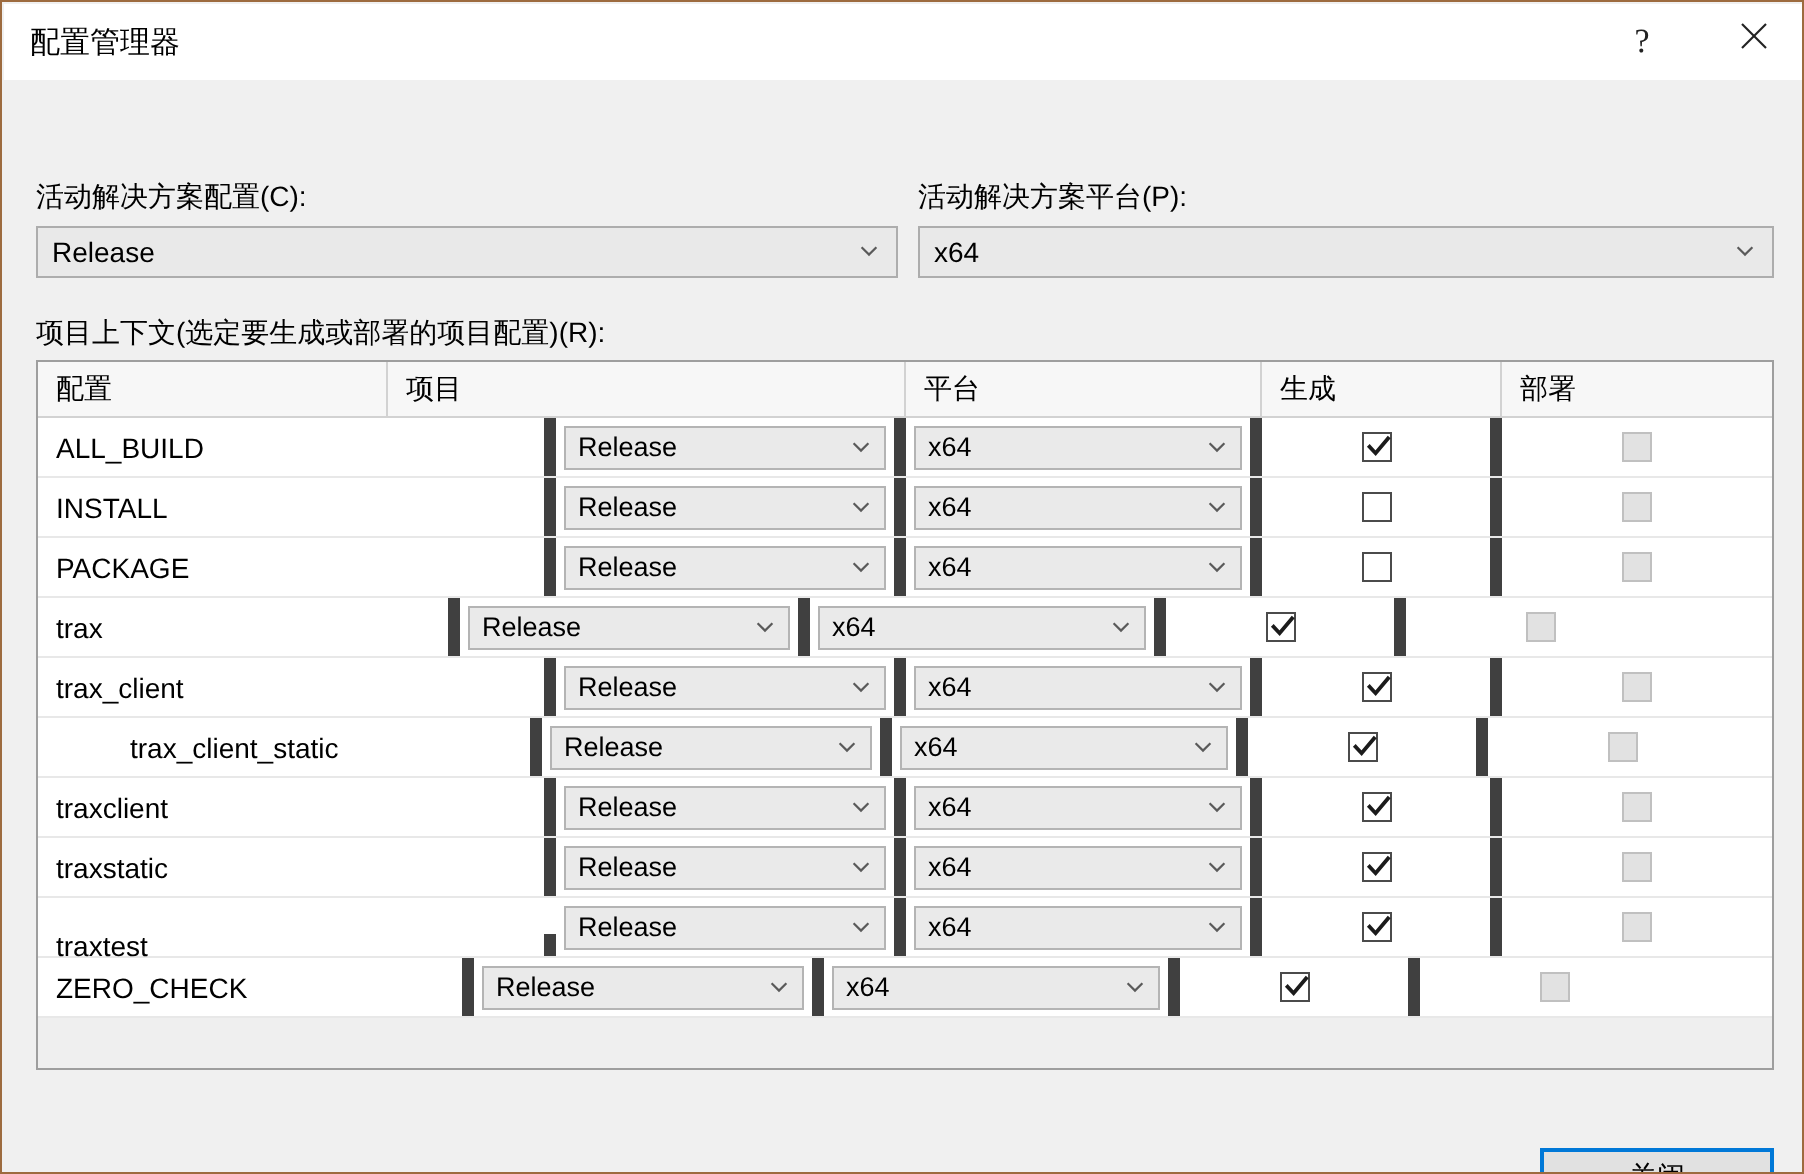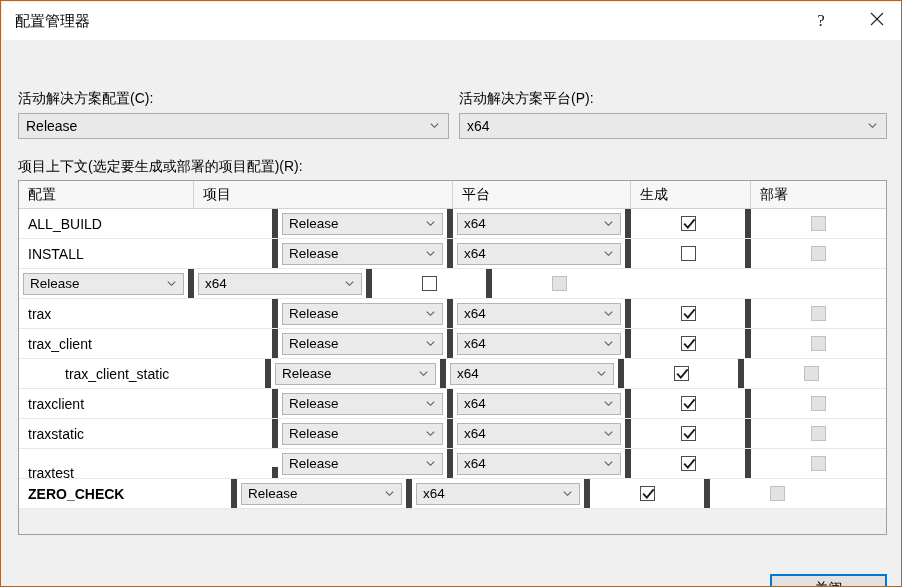--- a/index.html
+++ b/index.html
@@ -328,20 +328,21 @@
               </div>
             </div>
             <div class="cell c-build" style="width: 120px;">
               <div class="cbx"></div>
             </div>
             <div class="cell c-deploy" style="width: 135px;">
               <div class="cbx disabled"></div>
             </div>
           </div>
           <div class="grow">
+            <div class="cell c-project" style="width: 259px;">PACKAGE</div>
             <div class="cell c-config" style="width: 175px;">
               <div class="cellcombo">
                 <span class="val">Release</span>
                 <span class="chev">
                   <svg width="9" height="9" viewBox="0 0 9 9" aria-hidden="true">
                     <polyline points="0.8,2.6 4.5,6.3 8.2,2.6" fill="none" stroke="#5a5a5a" stroke-width="1.1"></polyline>
                   </svg>
                 </span>
               </div>
             </div>
@@ -356,21 +357,21 @@
               </div>
             </div>
             <div class="cell c-build" style="width: 120px;">
               <div class="cbx"></div>
             </div>
             <div class="cell c-deploy" style="width: 135px;">
               <div class="cbx disabled"></div>
             </div>
           </div>
           <div class="grow">
-            <div class="cell c-project" style="width: 259px; text-align: center;">trax</div>
+            <div class="cell c-project" style="width: 211px; text-align: center;">trax</div>
             <div class="cell c-config" style="width: 175px;">
               <div class="cellcombo">
                 <span class="val">Release</span>
                 <span class="chev">
                   <svg width="9" height="9" viewBox="0 0 9 9" aria-hidden="true">
                     <polyline points="0.8,2.6 4.5,6.3 8.2,2.6" fill="none" stroke="#5a5a5a" stroke-width="1.1"></polyline>
                   </svg>
                 </span>
               </div>
             </div>
@@ -554,21 +555,21 @@
                 <span class="tick"><svg width="13" height="13" viewBox="0 0 13 13" aria-hidden="true">
                     <polyline points="1.8,6.4 4.8,9.6 11,2.2" fill="none" stroke="#1b1b1b" stroke-width="1.9" stroke-linecap="square" stroke-linejoin="miter"></polyline>
                   </svg></span>
               </div>
             </div>
             <div class="cell c-deploy" style="width: 135px;">
               <div class="cbx disabled"></div>
             </div>
           </div>
           <div class="grow">
-            <div class="cell c-project" style="width: 218px; font-weight: bold;">ZERO_CHECK</div>
+            <div class="cell c-project" style="width: 218px;">ZERO_CHECK</div>
             <div class="cell c-config" style="width: 175px;">
               <div class="cellcombo">
                 <span class="val">Release</span>
                 <span class="chev">
                   <svg width="9" height="9" viewBox="0 0 9 9" aria-hidden="true">
                     <polyline points="0.8,2.6 4.5,6.3 8.2,2.6" fill="none" stroke="#5a5a5a" stroke-width="1.1"></polyline>
                   </svg>
                 </span>
               </div>
             </div>

